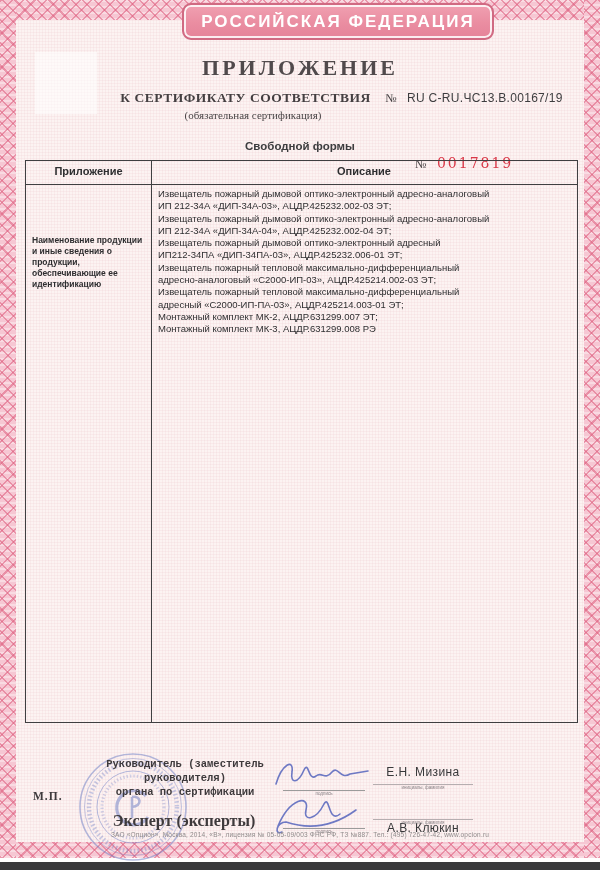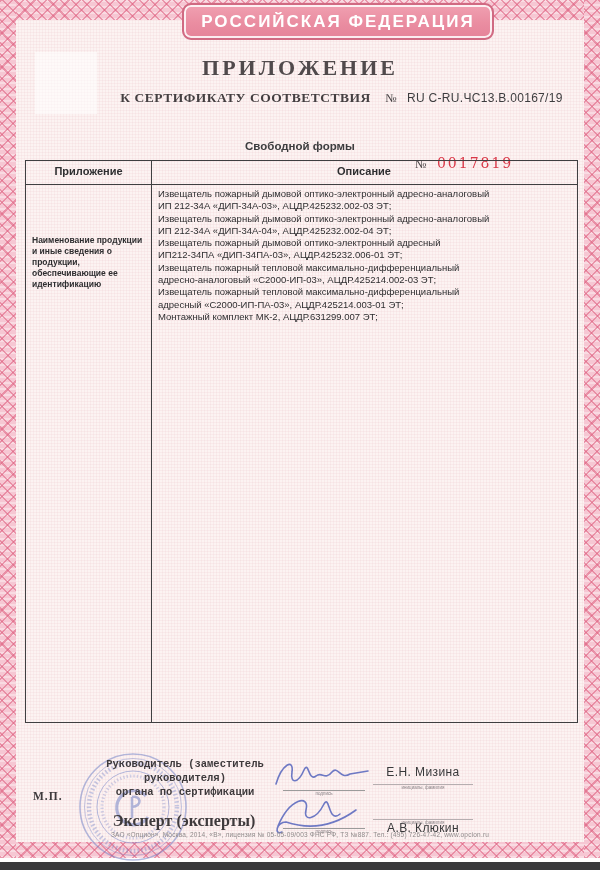--- a/index.html
+++ b/index.html
@@ -97,20 +97,21 @@
     <div class="watermark"></div>
 
     <div class="title">ПРИЛОЖЕНИЕ</div>
 
     <div class="cert-line">
       <span class="pre">К СЕРТИФИКАТУ СООТВЕТСТВИЯ</span>
       <span class="no">№</span>
       <span class="num">RU C-RU.ЧС13.В.00167/19</span>
     </div>
 
+    <div class="cert-type">(обязательная сертификация)</div>
 
     <div class="blank-no">
       <span class="no">№</span>
       <span class="num">0017819</span>
     </div>
 
     <div class="form-type">Свободной формы</div>
 
     <div class="tbl">
       <div class="col-div"></div>
@@ -123,20 +124,21 @@
         <div>ИП 212-34А «ДИП-34А-03», АЦДР.425232.002-03 ЭТ;</div>
         <div>Извещатель пожарный дымовой оптико-электронный адресно-аналоговый</div>
         <div>ИП 212-34А «ДИП-34А-04», АЦДР.425232.002-04 ЭТ;</div>
         <div>Извещатель пожарный дымовой оптико-электронный адресный</div>
         <div>ИП212-34ПА «ДИП-34ПА-03», АЦДР.425232.006-01 ЭТ;</div>
         <div>Извещатель пожарный тепловой максимально-дифференциальный</div>
         <div>адресно-аналоговый «С2000-ИП-03», АЦДР.425214.002-03 ЭТ;</div>
         <div>Извещатель пожарный тепловой максимально-дифференциальный</div>
         <div>адресный «С2000-ИП-ПА-03», АЦДР.425214.003-01 ЭТ;</div>
         <div>Монтажный комплект МК-2, АЦДР.631299.007 ЭТ;</div>
+        <div>Монтажный комплект МК-3, АЦДР.631299.008 РЭ</div>
       </div>
     </div>
 
     <svg class="stamp" viewBox="0 0 136 112">
       <g fill="none" stroke="#6b7cc4" opacity="0.5">
         <circle cx="67" cy="57" r="53" stroke-width="1.6"></circle>
         <circle cx="67" cy="57" r="48.5" stroke-width="0.8"></circle>
         <circle cx="67" cy="57" r="44" stroke-width="4.5" stroke-dasharray="1.6 2.1" opacity="0.75"></circle>
         <circle cx="67" cy="57" r="36" stroke-width="1"></circle>
         <circle cx="67" cy="57" r="31" stroke-width="3.2" stroke-dasharray="1.4 2" opacity="0.6"></circle>

